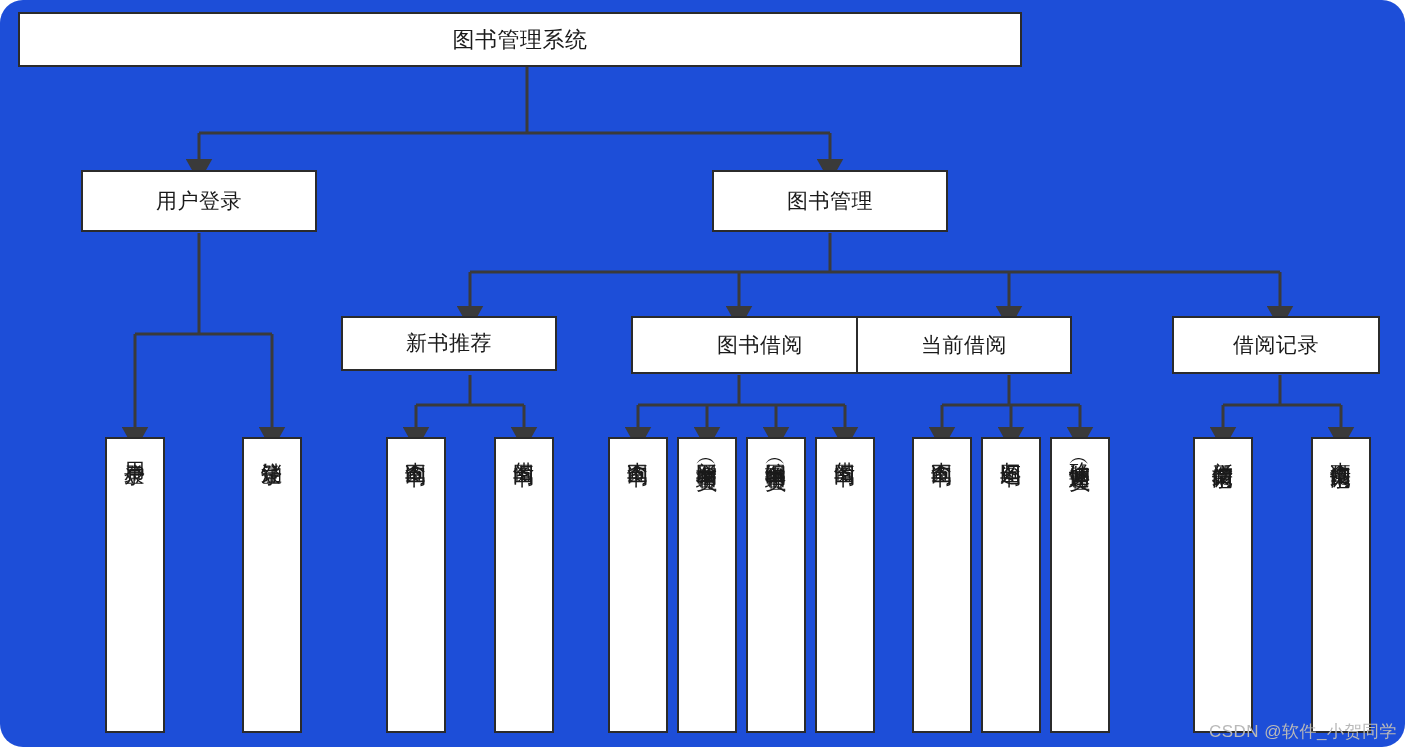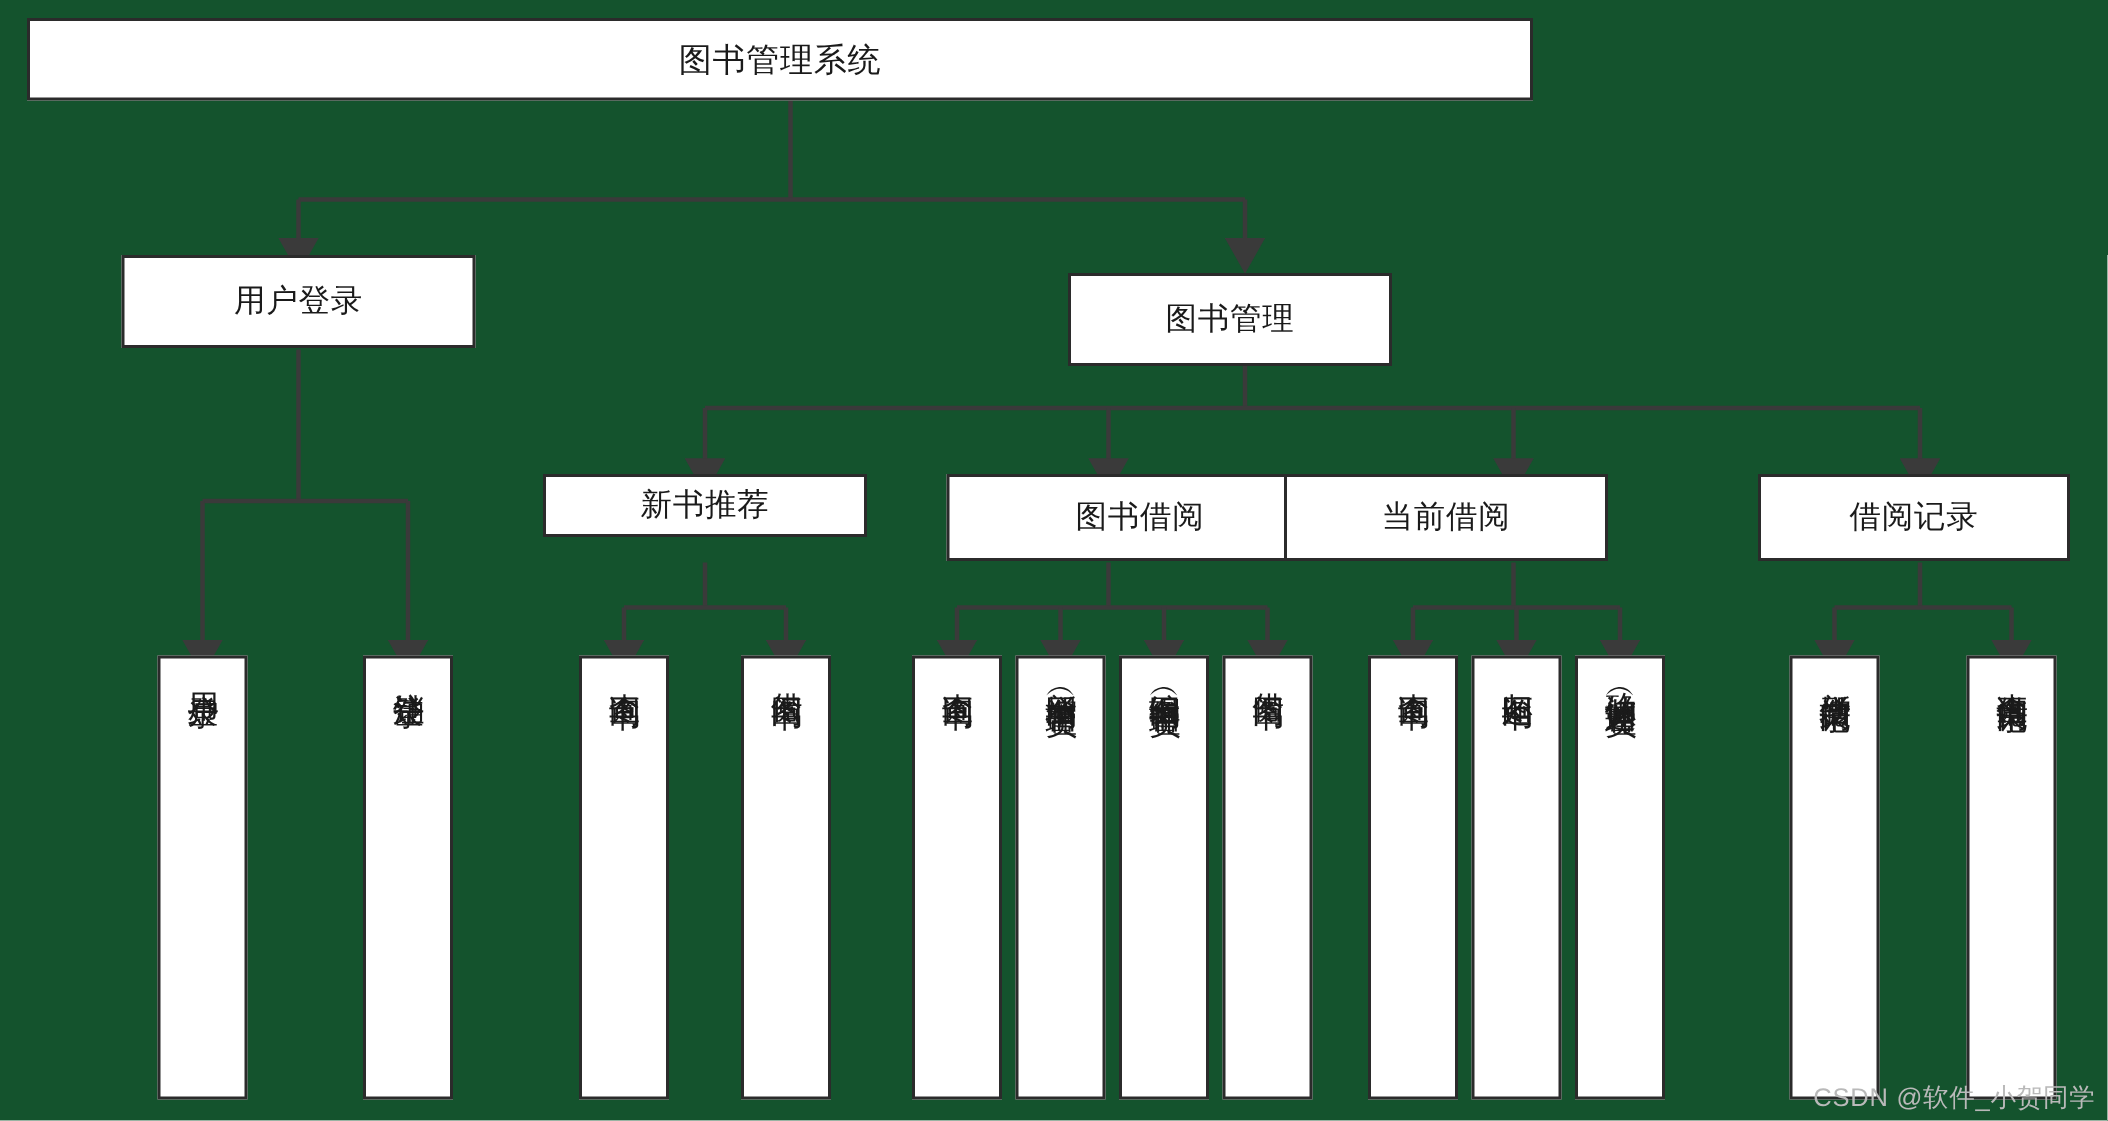--- a/index.html
+++ b/index.html
@@ -8,22 +8,23 @@
     padding: 0;
     background: #ffffff;
   }
   body {
     font-family: "Liberation Sans", "DejaVu Sans", sans-serif;
   }
   #diagram-root {
     position: relative;
     width: 1405px;
     height: 747px;
-    background: #14532d;
+    background: #1d4ed8;
     overflow: hidden;
+    border-radius: 23px;
   }
   svg.edges {
     position: absolute;
     left: 0;
     top: 0;
     width: 1405px;
     height: 747px;
     pointer-events: none;
   }
   .node {
@@ -128,25 +129,25 @@
     </g>
   </svg>
 
   <div class="node horiz root" style="left:18px; top:12px; width:1004px; height:55px;">
     <span class="label">图书管理系统</span>
   </div>
 
   <div class="node horiz" style="left:81px; top:170px; width:236px; height:62px;">
     <span class="label">用户登录</span>
   </div>
-  <div class="node horiz" style="left:712px; top:182px; width:216px; height:62px;">
+  <div class="node horiz" style="left:712px; top:170px; width:236px; height:62px;">
     <span class="label">图书管理</span>
   </div>
 
-  <div class="node horiz" style="left:362px; top:316px; width:216px; height:42px;">
+  <div class="node horiz" style="left:341px; top:316px; width:216px; height:55px;">
     <span class="label">新书推荐</span>
   </div>
   <div class="node horiz" style="left:631px; top:316px; width:258px; height:58px;">
     <span class="label">图书借阅</span>
   </div>
   <div class="node horiz" style="left:856px; top:316px; width:216px; height:58px;">
     <span class="label">当前借阅</span>
   </div>
   <div class="node horiz" style="left:1172px; top:316px; width:208px; height:58px;">
     <span class="label">借阅记录</span>

